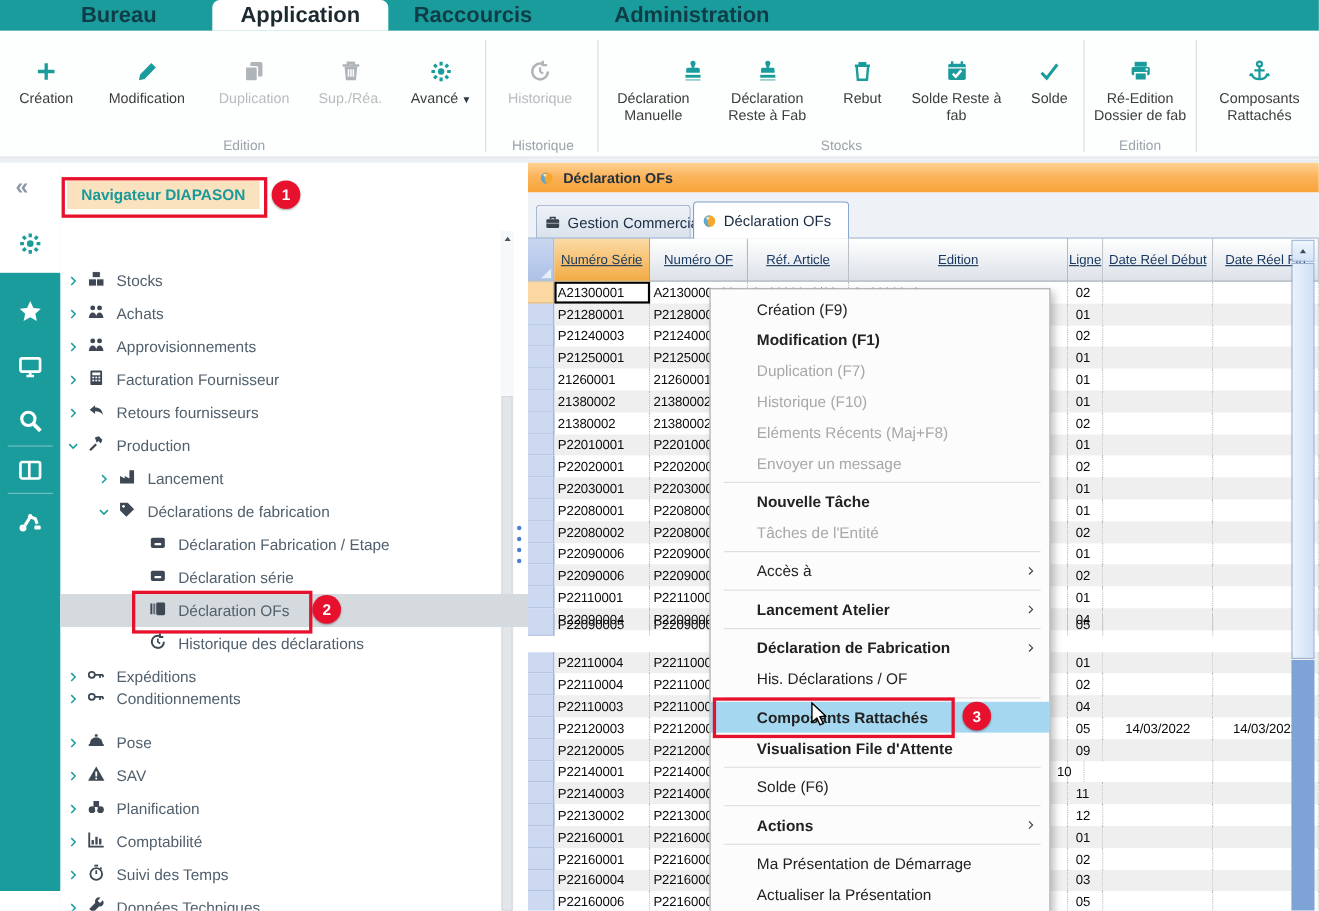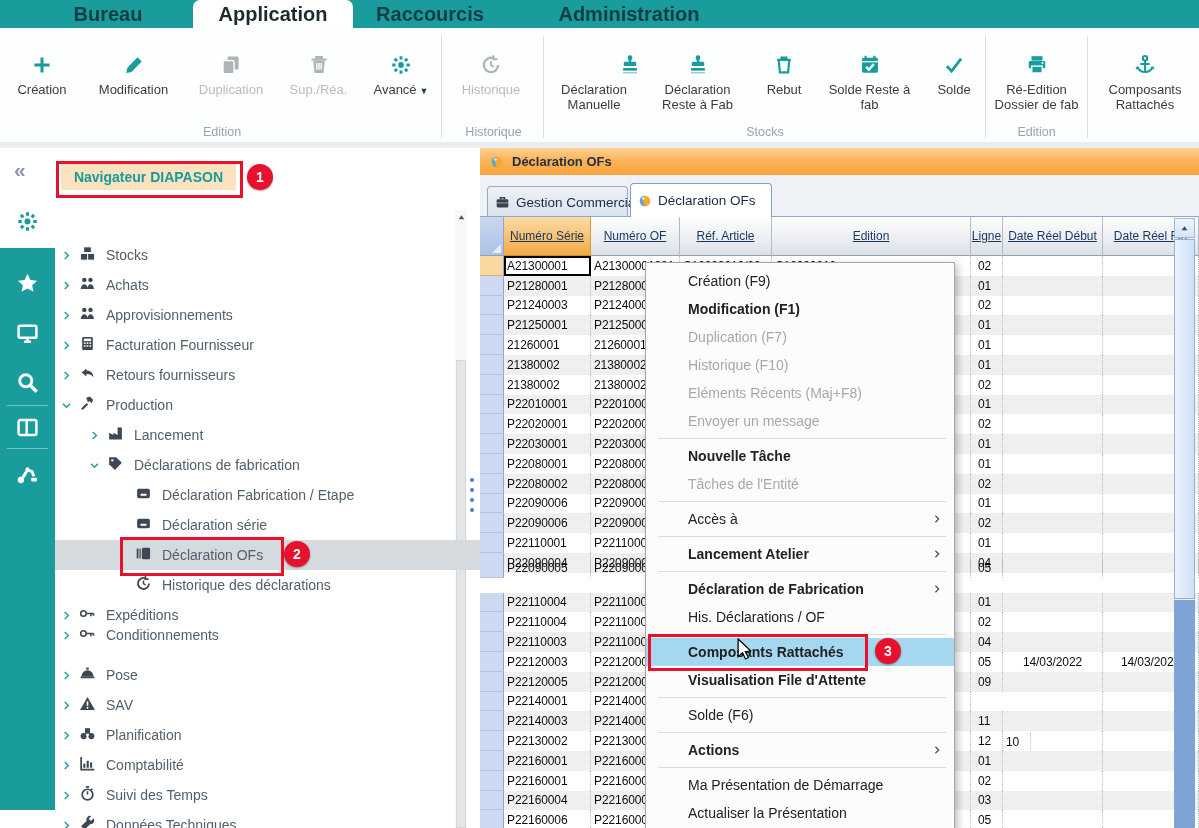--- a/index.html
+++ b/index.html
@@ -850,21 +850,21 @@
         <div class="tcell bgc" style="left: 491px; width: 32px; padding-left: 7px;">09</div>
         <div class="tcell bgc c-center" style="left: 523px; width: 100px;"></div>
         <div class="tcell bgc c-center" style="left: 623px; width: 96px;"></div>
       </div>
       <div class="trow" style="top: 435.6px;">
         <div class="rowhead"></div>
         <div class="tcell bgc" style="left: 24px; width: 87px;">P22140001</div>
         <div class="tcell bgc" style="left: 111px; width: 89px;">P22140001</div>
         <div class="tcell bgc" style="left: 200px; width: 92px;"></div>
         <div class="tcell bgc" style="left: 292px; width: 199px;"></div>
-        <div class="tcell bgc" style="left: 519px; width: 32px; padding-left: 7px; margin-top: 41px;">10</div>
+        <div class="tcell bgc" style="left: 474px; width: 32px; padding-left: 7px;">10</div>
         <div class="tcell bgc c-center" style="left: 523px; width: 100px;"></div>
         <div class="tcell bgc c-center" style="left: 623px; width: 96px;"></div>
       </div>
       <div class="trow even" style="top: 455.4px;">
         <div class="rowhead"></div>
         <div class="tcell bgc" style="left: 24px; width: 87px;">P22140003</div>
         <div class="tcell bgc" style="left: 111px; width: 89px;">P22140003</div>
         <div class="tcell bgc" style="left: 200px; width: 92px;"></div>
         <div class="tcell bgc" style="left: 292px; width: 199px;"></div>
         <div class="tcell bgc" style="left: 491px; width: 32px; padding-left: 7px;">11</div>

